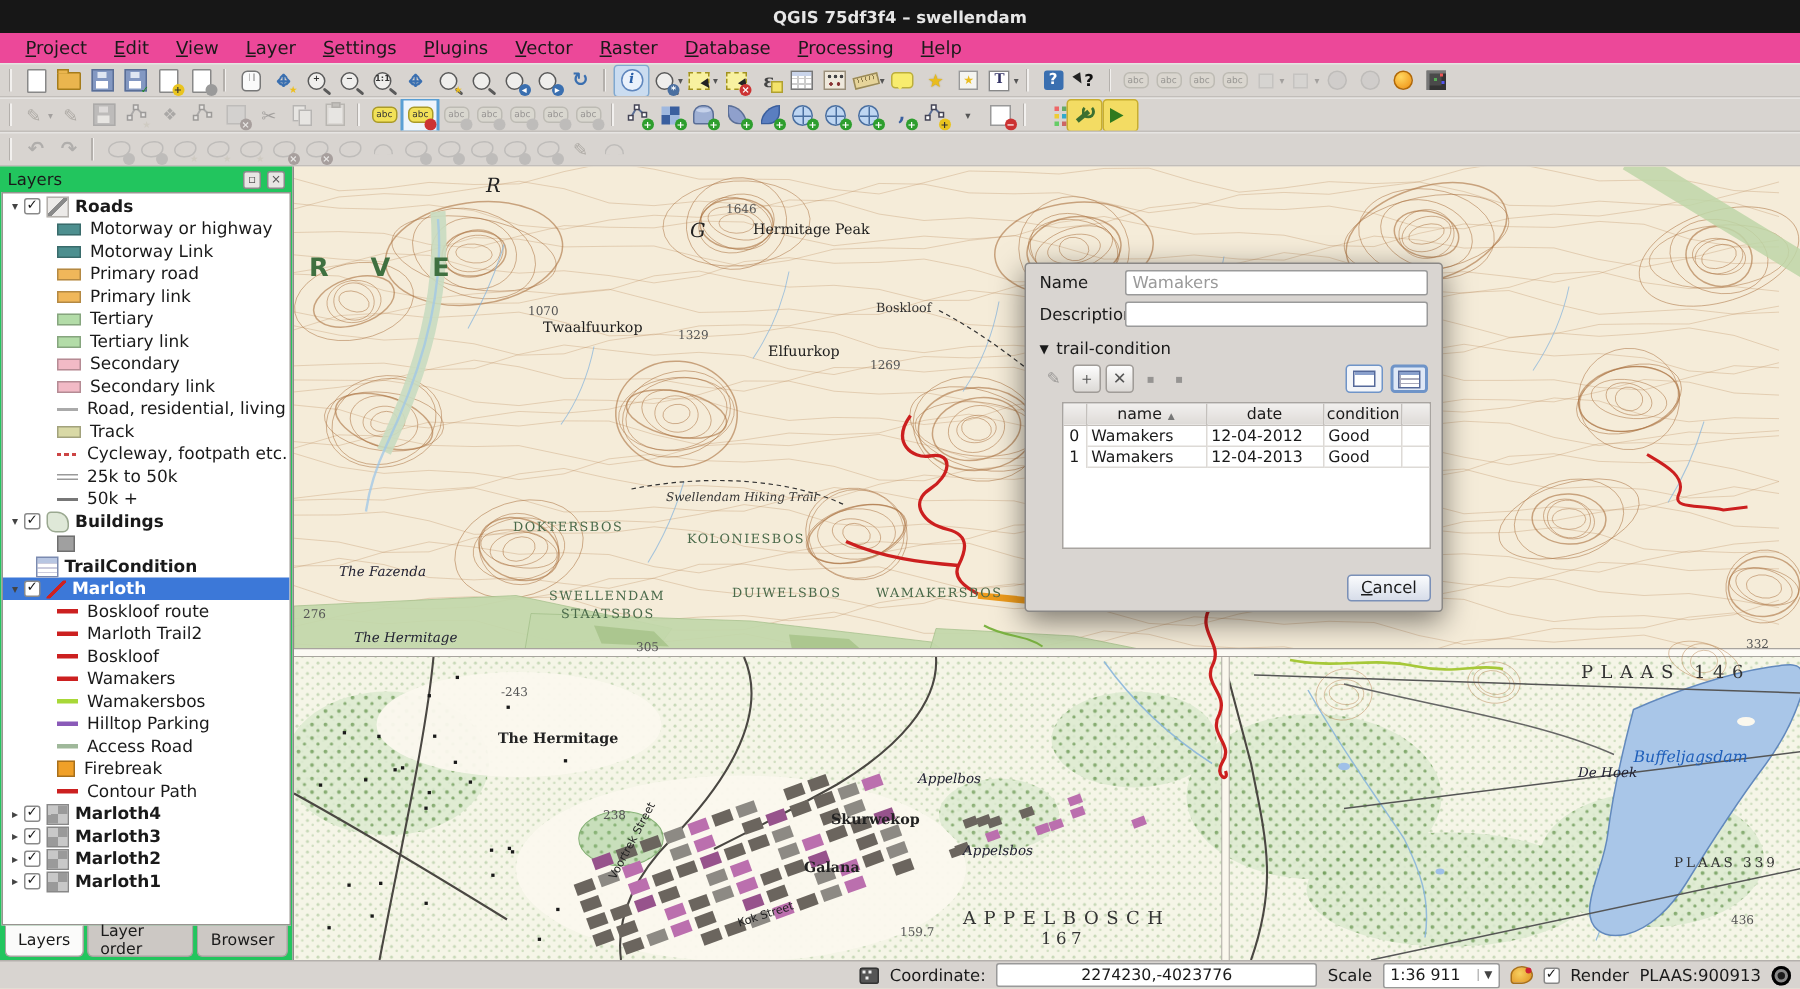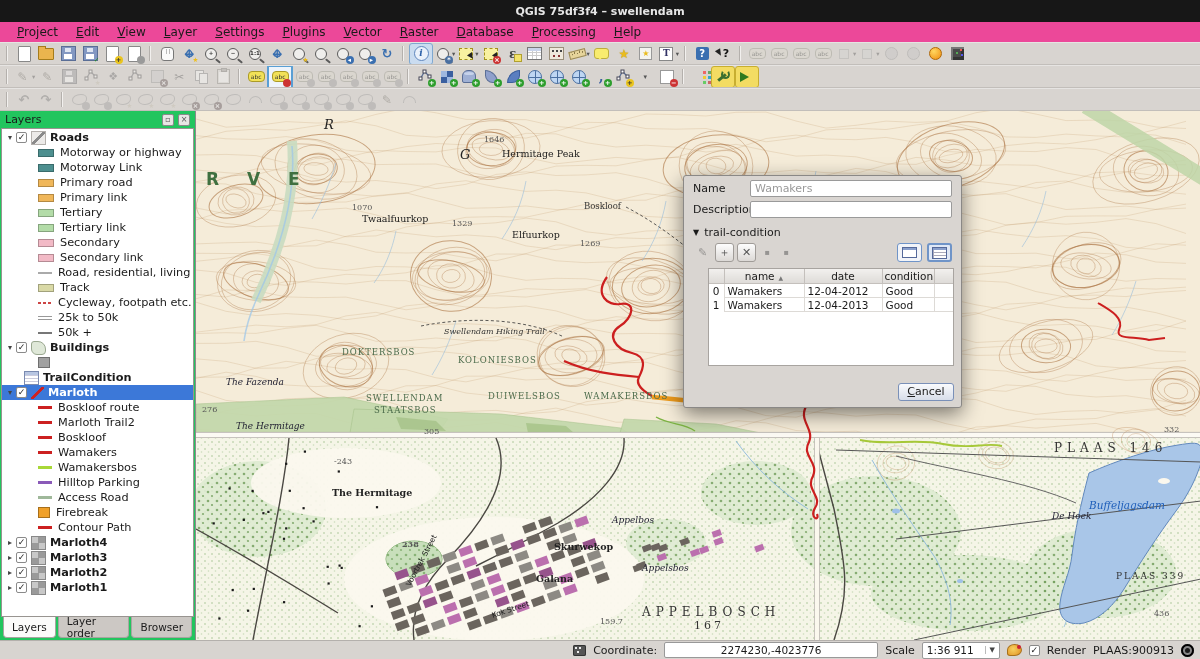--- a/index.html
+++ b/index.html
@@ -1304,21 +1304,21 @@
         <span class="mlab ml-forest" style="left: 292px; top: 280px;">DUIWELSBOS</span>
         <span class="mlab ml-forest" style="left: 388px; top: 280px;">WAMAKERSBOS</span>
         <span class="mlab ml-farm" style="left: 30px; top: 266px;">The Fazenda</span>
         <span class="mlab ml-num" style="left: 6px; top: 294px;">276</span>
         <span class="mlab ml-forest" style="left: 170px; top: 282px;">SWELLENDAM</span>
         <span class="mlab ml-forest" style="left: 178px; top: 294px;">STAATSBOS</span>
         <span class="mlab ml-farm" style="left: 40px; top: 310px;">The Hermitage</span>
         <span class="mlab ml-num" style="left: 228px; top: 316px;">305</span>
         <span class="mlab ml-num" style="left: 138px; top: 346px;">-243</span>
         <span class="mlab ml-farmb" style="left: 136px; top: 376px;">The Hermitage</span>
-        <span class="mlab ml-num" style="left: 206px; top: 428px; font-weight: bold;">238</span>
+        <span class="mlab ml-num" style="left: 206px; top: 428px;">238</span>
         <span class="mlab ml-farm" style="left: 416px; top: 404px;">Appelbos</span>
         <span class="mlab ml-num" style="left: 968px; top: 314px;">332</span>
         <span class="mlab ml-plaas" style="left: 858px; top: 330px;">PLAAS 146</span>
         <span class="mlab ml-farmb" style="left: 358px; top: 430px;">Skurwekop</span>
         <span class="mlab ml-farmb" style="left: 340px; top: 462px;">Galana</span>
         <span class="mlab ml-farm" style="left: 446px; top: 452px;">Appelsbos</span>
         <span class="mlab ml-street" style="left: 212px; top: 470px; transform: rotate(-62deg);">Voortrek Street</span>
         <span class="mlab ml-street" style="left: 296px; top: 500px; transform: rotate(-18deg);">Kok Street</span>
         <span class="mlab ml-plaas" style="left: 446px; top: 494px;">APPELBOSCH</span>
         <span class="mlab ml-plaasn" style="left: 498px; top: 508px;">167</span>

